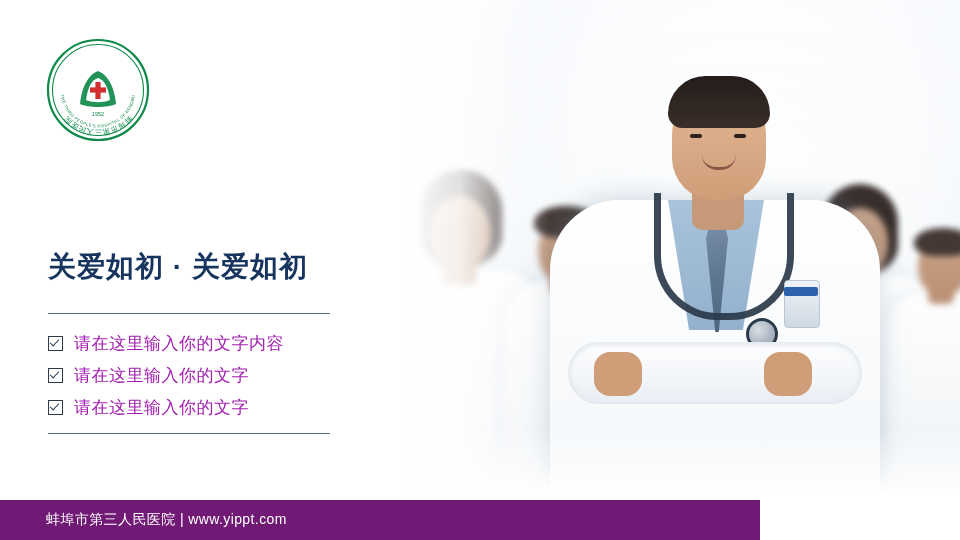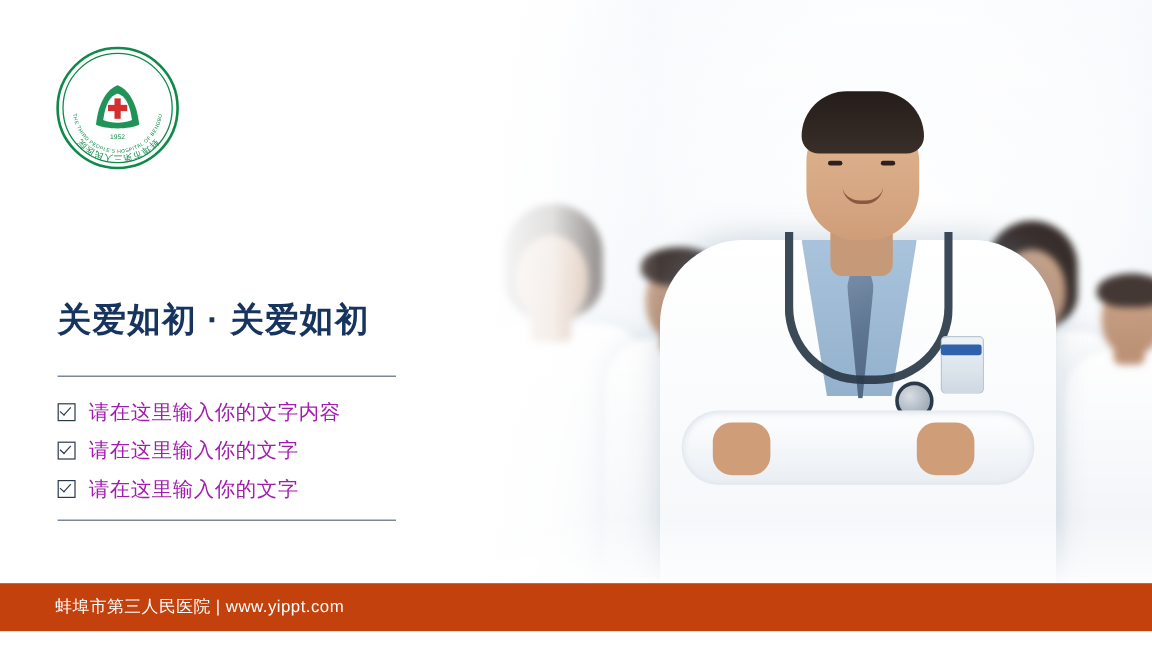--- a/index.html
+++ b/index.html
@@ -302,24 +302,24 @@
     font-size: 17px;
     color: #a21caf;
     white-space: nowrap;
     letter-spacing: 0.5px;
   }
 
   
   .footer {
     position: absolute;
     left: 0;
-    bottom: 14px;
-    width: 960px;
+    bottom: 0;
+    width: 760px;
     height: 40px;
-    background: #c2410c;
+    background: #701a75;
   }
   .footer-text {
     position: absolute;
     left: 46px;
     top: 11px;
     font-size: 14px;
     color: #ffffff;
     letter-spacing: 0.4px;
     white-space: nowrap;
   }

